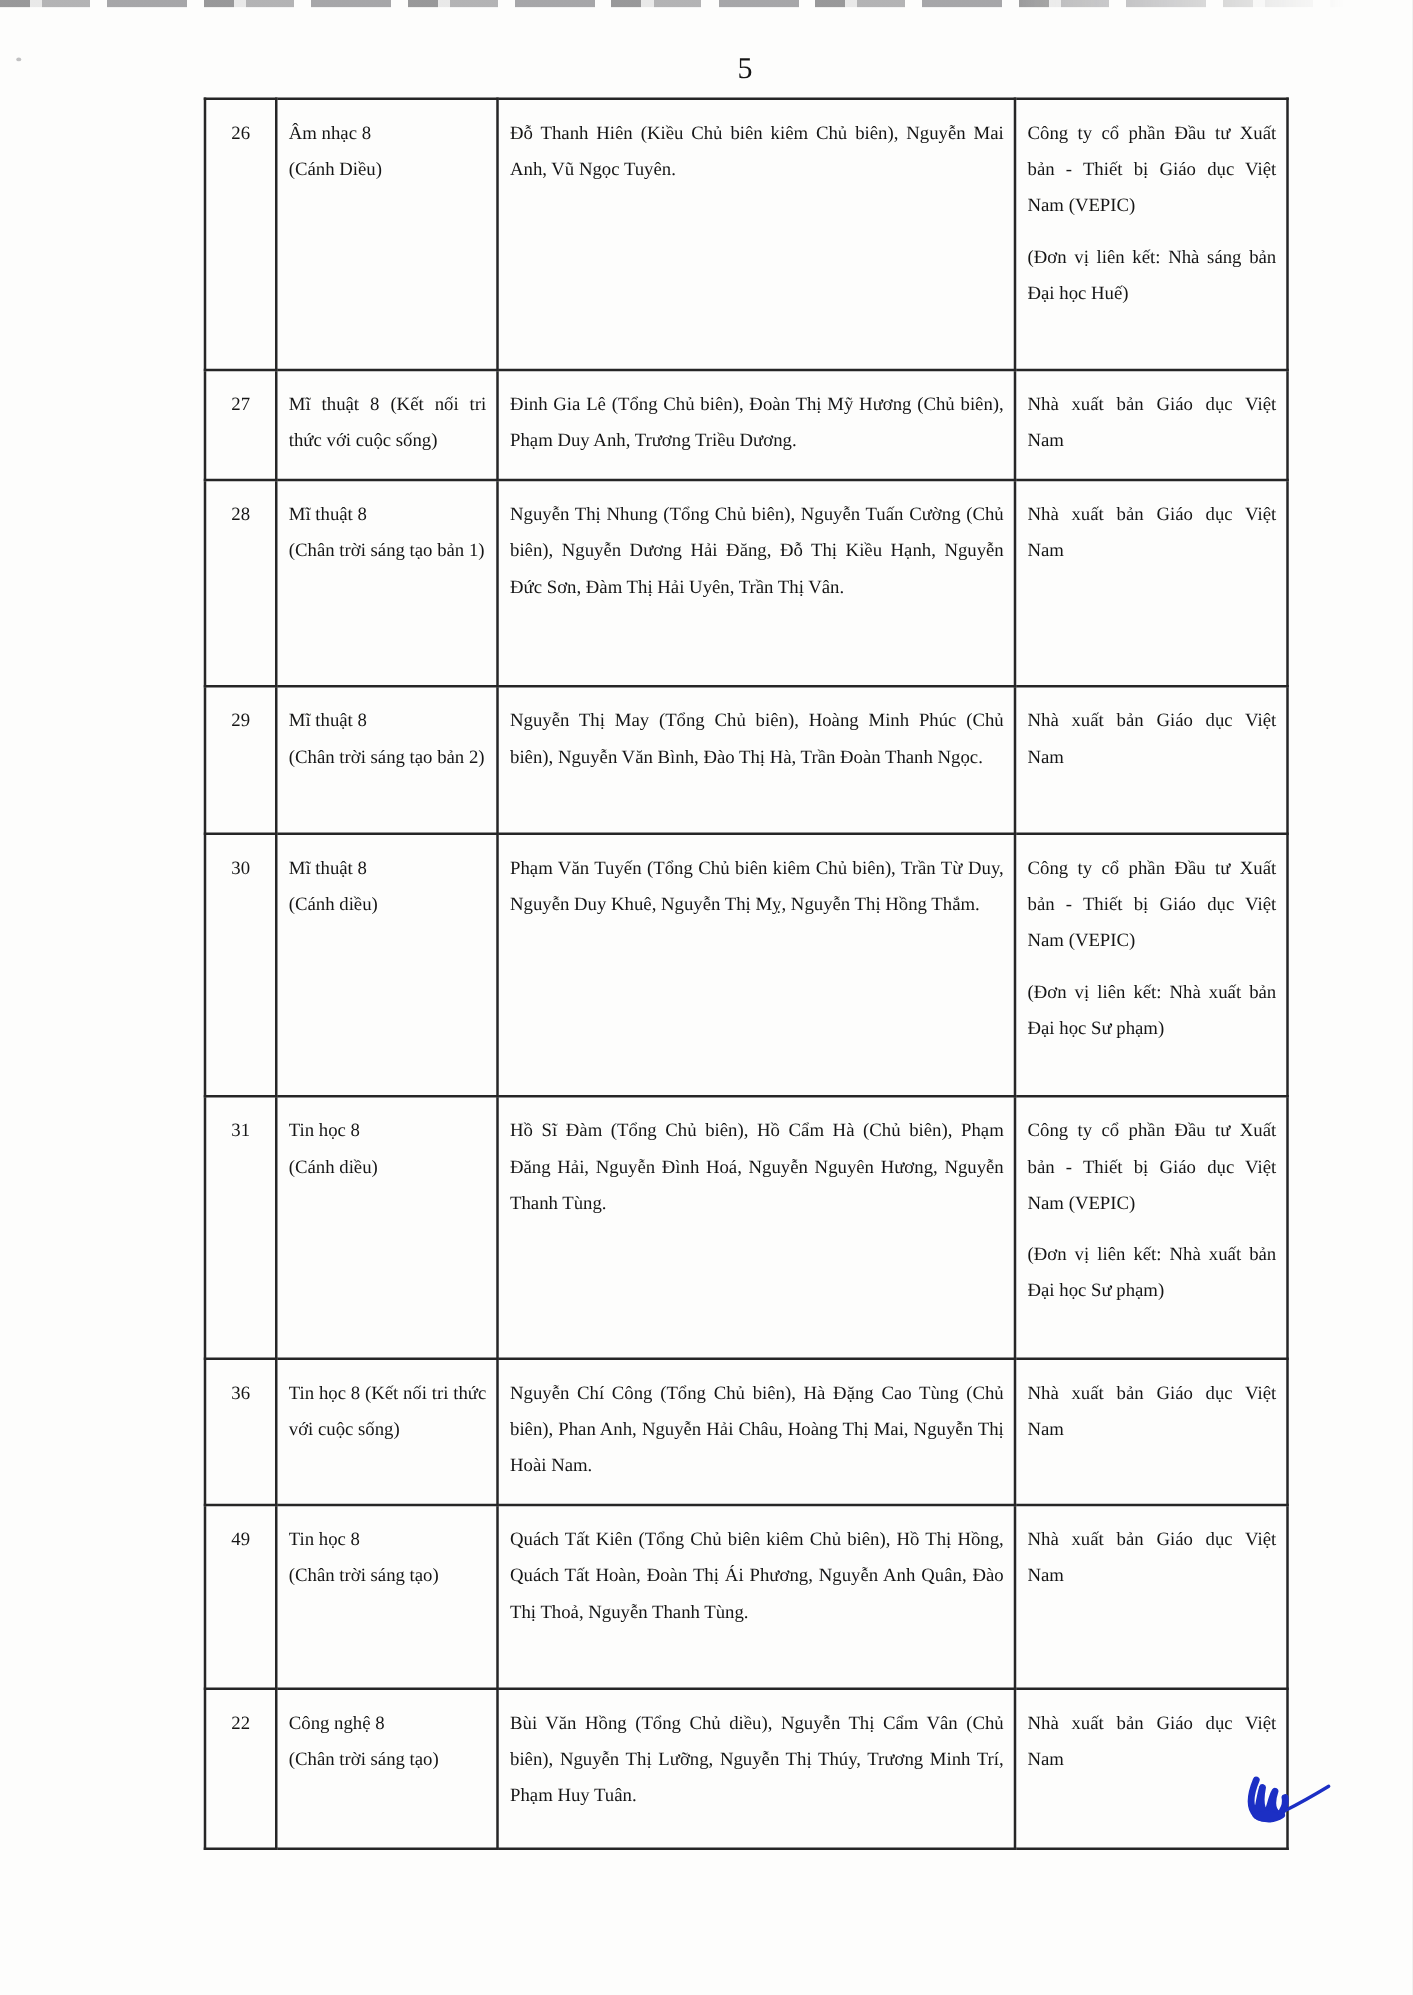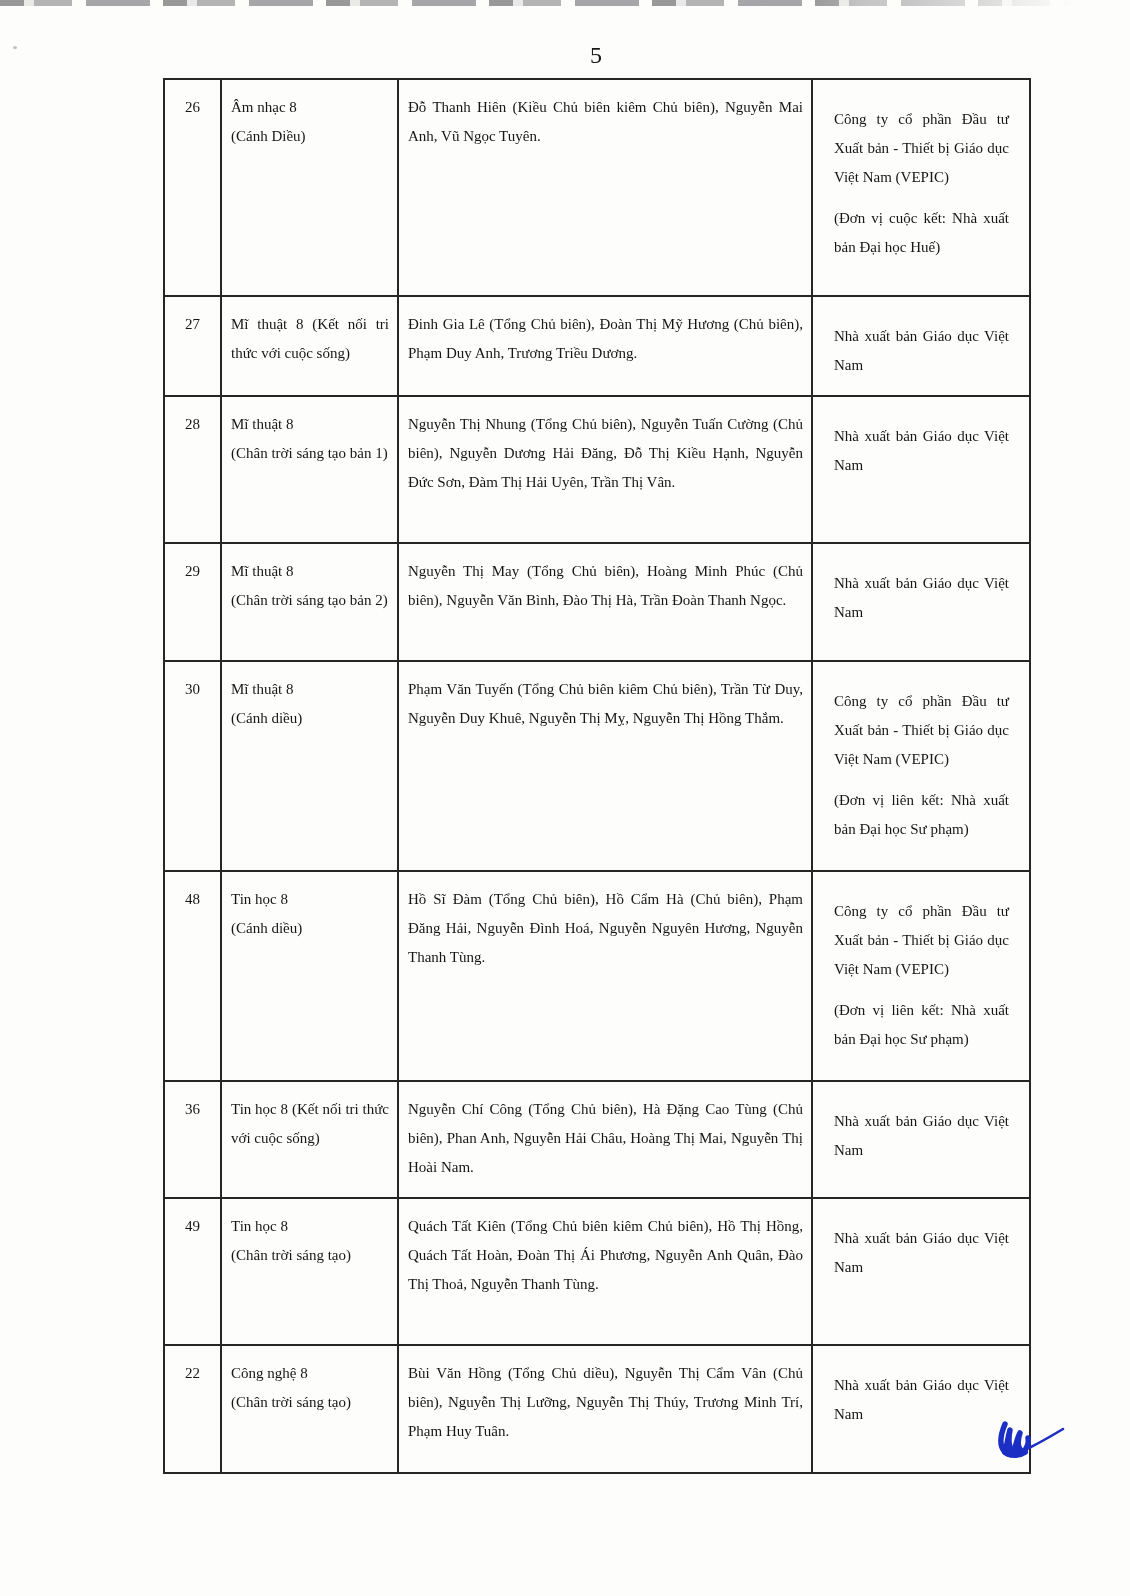--- a/index.html
+++ b/index.html
@@ -35,21 +35,21 @@
   }
   .book-table td {
     border:2px solid #262626;
     vertical-align:top;
     padding:13px 8px 3px 9px;
     font-size:15px; line-height:29px;
     text-align:justify; text-justify:inter-word;
   }
   td.col-no { text-align:center; padding-left:2px; padding-right:2px; }
   td.col-subject span { white-space:pre-line; }
-  td.col-publisher p { margin:12px; }
+  td.col-publisher p { margin:0; }
   td.col-publisher p.pub-link { margin-top:12px; }
 
   svg.blue-mark { position:absolute; left:983px; top:1408px; width:100px; height:60px; }
 </style>
 </head>
 <body>
 
 <div class="page">
 
   <div class="scan-artifact-top"></div>
@@ -65,33 +65,33 @@
         <col style="width:218px">
     </colgroup>
     <tbody id="table-body">
         <tr style="height: 217px;">
     <td class="col-no"><span>26</span></td>
     <td class="col-subject"><span>Âm   nhạc   8
 (Cánh Diều)</span></td>
     <td class="col-authors"><span>Đỗ Thanh Hiên (Kiều Chủ biên kiêm Chủ biên), Nguyễn Mai Anh, Vũ Ngọc Tuyên.</span></td>
     <td class="col-publisher">
       <p class="pub-main">Công ty cổ phần Đầu tư Xuất bản - Thiết bị Giáo dục Việt Nam (VEPIC)</p>
-      <p class="pub-link">(Đơn vị cuộc kết: Nhà xuất bản Đại học Huế)</p>
+      <p class="pub-link">(Đơn vị liên kết: Nhà sáng bản Đại học Huế)</p>
     </td>
   </tr>
         <tr style="height: 88px;">
     <td class="col-no"><span>27</span></td>
     <td class="col-subject"><span>Mĩ thuật 8 (Kết nối tri thức với cuộc sống)</span></td>
     <td class="col-authors"><span>Đinh Gia Lê (Tổng Chủ biên), Đoàn Thị Mỹ Hương (Chủ biên), Phạm Duy Anh, Trương Triều Dương.</span></td>
     <td class="col-publisher">
       <p class="pub-main">Nhà xuất bản Giáo dục Việt Nam</p>
 
     </td>
   </tr>
-        <tr style="height: 147px;">
+        <tr style="height: 165px;">
     <td class="col-no"><span>28</span></td>
     <td class="col-subject"><span>Mĩ   thuật   8
 (Chân trời sáng tạo bản 1)</span></td>
     <td class="col-authors"><span>Nguyễn Thị Nhung (Tổng Chủ biên), Nguyễn Tuấn Cường (Chủ biên), Nguyễn Dương Hải Đăng, Đỗ Thị Kiều Hạnh, Nguyễn Đức Sơn, Đàm Thị Hải Uyên, Trần Thị Vân.</span></td>
     <td class="col-publisher">
       <p class="pub-main">Nhà xuất bản Giáo dục Việt Nam</p>
 
     </td>
   </tr>
         <tr style="height: 118px; border-radius: 22px;">
@@ -108,21 +108,21 @@
     <td class="col-no"><span>30</span></td>
     <td class="col-subject"><span>Mĩ   thuật   8
 (Cánh diều)</span></td>
     <td class="col-authors"><span>Phạm Văn Tuyến (Tổng Chủ biên kiêm Chủ biên), Trần Từ Duy, Nguyễn Duy Khuê, Nguyễn Thị Mỵ, Nguyễn Thị Hồng Thắm.</span></td>
     <td class="col-publisher">
       <p class="pub-main">Công ty cổ phần Đầu tư Xuất bản - Thiết bị Giáo dục Việt Nam (VEPIC)</p>
       <p class="pub-link">(Đơn vị liên kết: Nhà xuất bản Đại học Sư phạm)</p>
     </td>
   </tr>
         <tr style="height: 210px;">
-    <td class="col-no"><span>48</span></td>
+    <td class="col-no"><span>31</span></td>
     <td class="col-subject"><span>Tin    học    8
 (Cánh diều)</span></td>
     <td class="col-authors"><span>Hồ Sĩ Đàm (Tổng Chủ biên), Hồ Cẩm Hà (Chủ biên), Phạm Đăng Hải, Nguyễn Đình Hoá, Nguyễn Nguyên Hương, Nguyễn Thanh Tùng.</span></td>
     <td class="col-publisher">
       <p class="pub-main">Công ty cổ phần Đầu tư Xuất bản - Thiết bị Giáo dục Việt Nam (VEPIC)</p>
       <p class="pub-link">(Đơn vị liên kết: Nhà xuất bản Đại học Sư phạm)</p>
     </td>
   </tr>
         <tr style="height: 117px;">
     <td class="col-no"><span>36</span></td>

